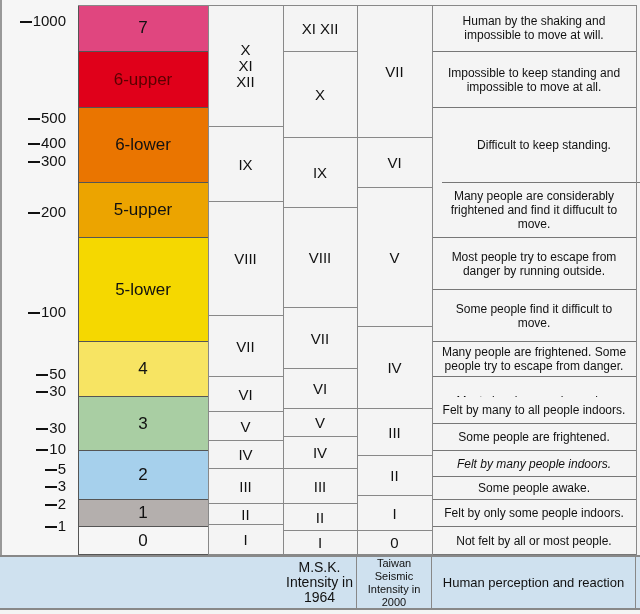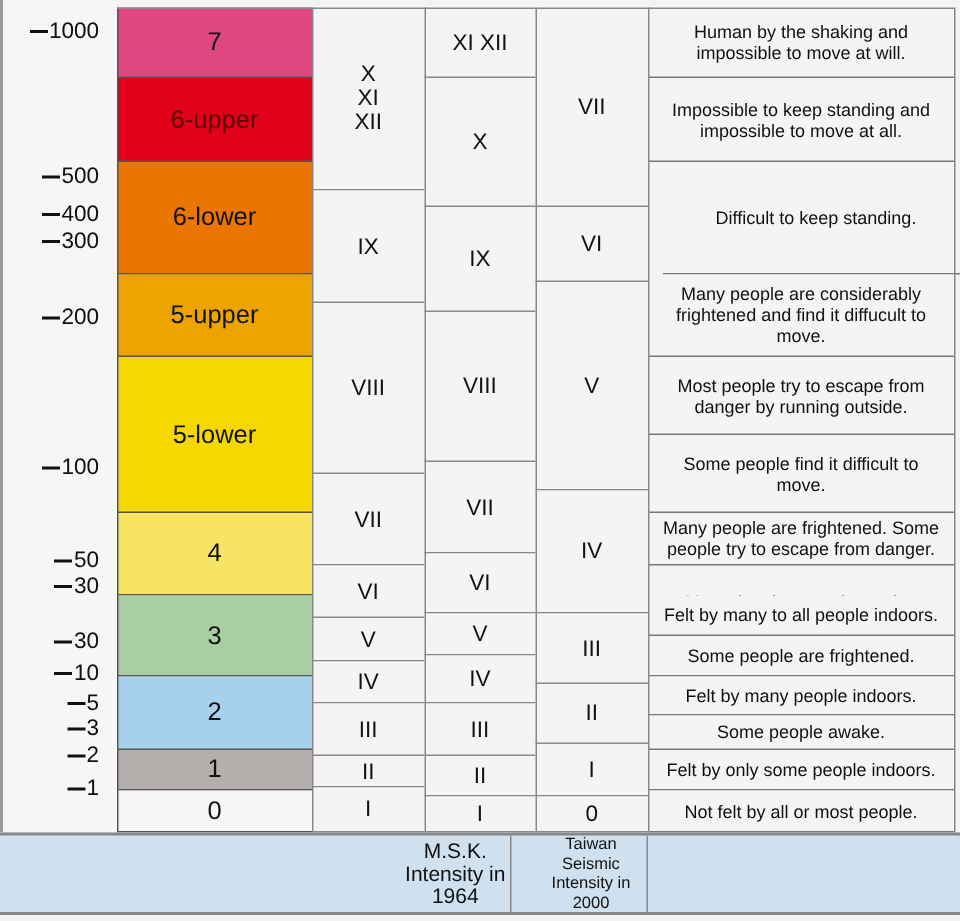--- a/index.html
+++ b/index.html
@@ -190,21 +190,21 @@
       <div class="cell" style="top: 391px; height: 20px; width: 100%;">
         <span style="white-space: pre-line;">Most sleeping people awake.</span>
       </div>
       <div class="cell" style="top: 397px; height: 27px; width: 100%;">
         <span style="white-space: pre-line;">Felt by many to all people indoors.</span>
       </div>
       <div class="cell" style="top: 424px; height: 27px; width: 100%;">
         <span style="white-space: pre-line;">Some people are frightened.</span>
       </div>
       <div class="cell" style="top: 451px; height: 26px; width: 100%;">
-        <span style="white-space: pre-line;">Felt by many people indoors.</span>
+        <span style="white-space: pre-line; font-style: italic;">Felt by many people indoors.</span>
       </div>
       <div class="cell" style="top: 477px; height: 23px; width: 100%;">
         <span style="white-space: pre-line;">Some people awake.</span>
       </div>
       <div class="cell" style="top: 500px; height: 27px; width: 100%;">
         <span style="white-space: pre-line;">Felt by only some people indoors.</span>
       </div>
       <div class="cell" style="top: 527px; height: 28px; width: 100%;">
         <span style="white-space: pre-line;">Not felt by all or most people.</span>
       </div>
@@ -212,16 +212,17 @@
 
   <div class="vline" style="left:208px;height:550px;"></div>
   <div class="vline" style="left:283px;height:550px;"></div>
   <div class="vline" style="left:357px;height:550px;"></div>
   <div class="vline" style="left:432px;height:550px;"></div>
   <div class="vline" style="left:636px;height:550px;"></div>
   <div class="vline" style="left:78px;height:550px;background:#555;"></div>
   <div class="vline" style="left:78px;top:5px;width:558px;height:1px;"></div>
 
   <div class="footer">
-    <div class="fcell" style="left:267px;width:74px;font-size:14px;line-height:15px;">M.S.K. Intensity in 1964</div>
+    <div class="fcell" style="left:283px;width:74px;font-size:14px;line-height:15px;">M.S.K. Intensity in 1964</div>
     <div class="fcell" style="left:357px;width:75px;font-size:11px;line-height:13px;">Taiwan Seismic Intensity in 2000</div>
+    <div class="fcell" style="left:432px;width:204px;font-size:13px;">Human perception and reaction</div>
   </div>
 </div>
 
 </body></html>

